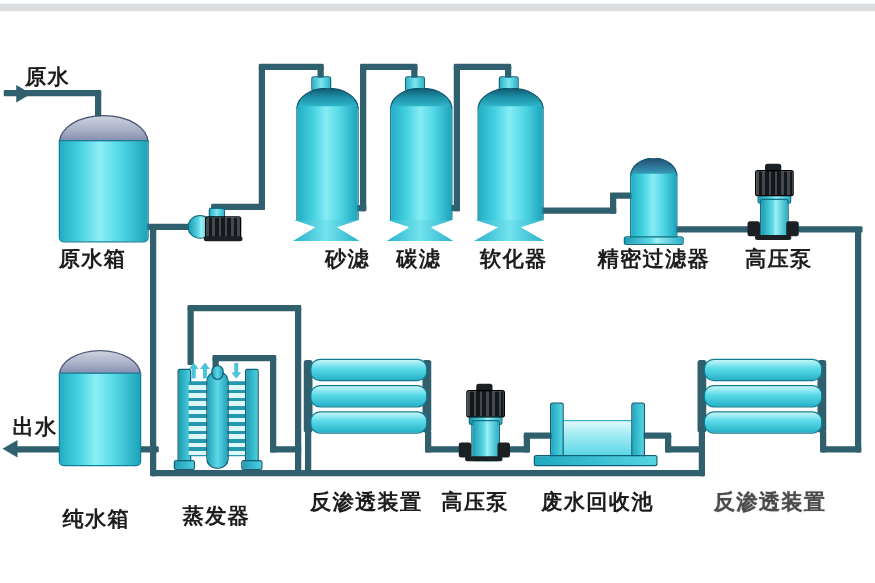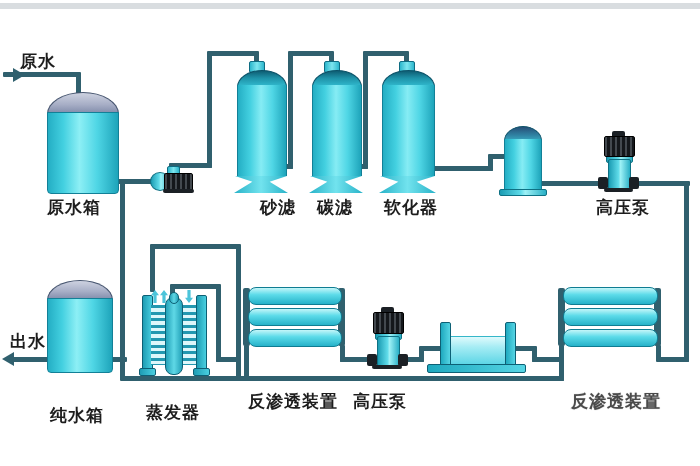--- a/index.html
+++ b/index.html
@@ -197,20 +197,22 @@
   <div class="ro-cyl" style="left:563px;top:308px;width:93px"></div>
   <div class="ro-cyl" style="left:563px;top:329px;width:93px"></div>
 
   <div class="lbl" style="left:20px;top:53px">原水</div>
   <div class="lbl" style="left:10px;top:333px">出水</div>
 
   <div class="lbl ctr" style="left:74px;top:199px">原水箱</div>
   <div class="lbl ctr" style="left:278px;top:199px">砂滤</div>
   <div class="lbl ctr" style="left:335px;top:199px">碳滤</div>
   <div class="lbl ctr" style="left:411px;top:199px">软化器</div>
+  <div class="lbl ctr" style="left:523px;top:199px">精密过滤器</div>
   <div class="lbl ctr" style="left:623px;top:199px">高压泵</div>
 
   <div class="lbl ctr" style="left:77px;top:407px">纯水箱</div>
   <div class="lbl ctr" style="left:173px;top:404px">蒸发器</div>
   <div class="lbl ctr" style="left:293px;top:393px">反渗透装置</div>
   <div class="lbl ctr" style="left:380px;top:393px">高压泵</div>
+  <div class="lbl ctr" style="left:478px;top:393px">废水回收池</div>
   <div class="lbl ctr wm" style="left:616px;top:393px">反渗透装置</div>
 </div>
 
 </body></html>

